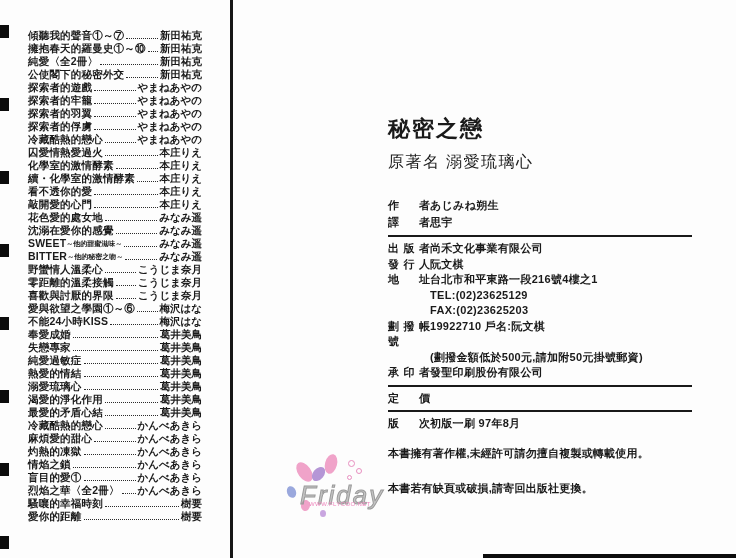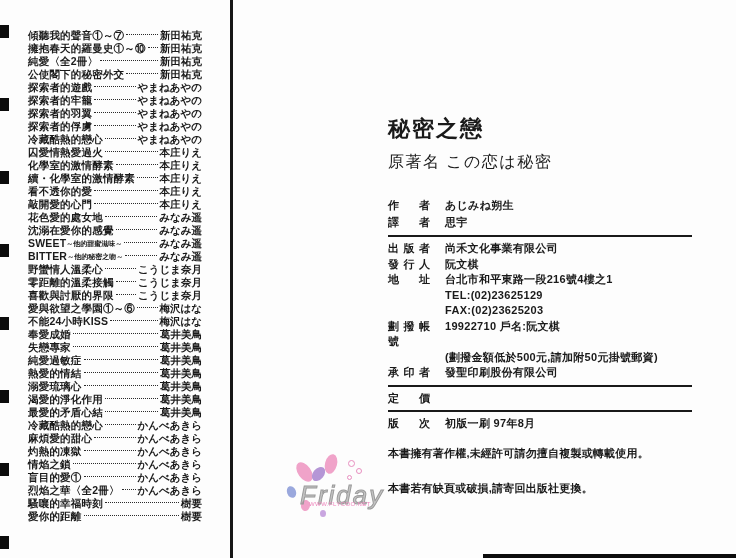--- a/index.html
+++ b/index.html
@@ -4,35 +4,35 @@
 <style>
   html,body{margin:0;padding:0;background:#e8e8e8;}
   .page{position:relative;width:736px;height:558px;background:#fdfdfd;overflow:hidden;
         font-family:"Liberation Sans",sans-serif;color:#1a1a1a;}
   
   .mark{position:absolute;left:0;width:9px;height:13px;background:#0c0c0c;}
   .gutter{position:absolute;left:230px;top:0;width:3px;height:558px;background:#161616;}
   .bbar{position:absolute;left:483px;top:554px;width:253px;height:4px;background:#0c0c0c;}
   
   .book-list{position:absolute;left:28px;top:29px;width:174px;}
-  .brow{display:flex;align-items:center;height:13px;line-height:13px;white-space:nowrap;}
+  .brow{display:flex;align-items:flex-end;height:13px;line-height:13px;white-space:nowrap;}
   .bt{font-size:10.5px;font-weight:700;letter-spacing:.2px;}
   .bts{font-size:7px;font-weight:700;}
   .dots{flex:1;border-bottom:1.6px dotted #2b2b2b;margin:0 2px 3px 2px;min-width:6px;}
   .ba{font-size:10.5px;font-weight:700;}
   
   .rpage{position:absolute;left:388px;top:116px;width:330px;}
   .rtitle{font-size:22px;font-weight:700;letter-spacing:2px;line-height:26px;}
   .rsub{font-size:16px;font-weight:500;letter-spacing:1.5px;margin-top:10px;
         font-family:"Liberation Serif",serif;}
   .info{margin-top:24px;}
   .irow{display:flex;line-height:15.5px;font-size:11px;font-weight:700;}
   .g1 .irow{line-height:17px;}
   .lbl{display:inline-block;width:42px;text-align:justify;text-align-last:justify;
-       margin-right:15px;flex:0 0 42px;}
+       flex:0 0 42px;}
   .ival{flex:1;letter-spacing:.3px;}
   .rule{height:0;border-top:2px solid #191919;width:304px;margin:4px 0;}
   .rights{margin-top:14px;font-size:11px;font-weight:700;letter-spacing:.2px;}
   .lic{margin-top:4px;}
   .lic div{font-size:10.5px;font-weight:400;line-height:15px;color:#222;}
   .retnote{margin-top:20px;font-size:11px;font-weight:700;letter-spacing:.2px;}
   
   .wm{position:absolute;left:276px;top:450px;width:100px;height:68px;}
   .petal{position:absolute;border-radius:50%;}
   .p1{left:22px;top:11px;width:13px;height:22px;background:#f0a3c9;transform:rotate(-35deg);}
@@ -293,21 +293,21 @@
       <div class="brow">
       <span class="bt">愛你的距離</span>
         <span class="bts"></span>
       <span class="dots"></span>
       <span class="ba">樹要</span>
     </div>
     </div>
 
   <div class="rpage">
     <div class="rtitle">秘密之戀</div>
-    <div class="rsub">原著名 この恋は秘密</div>
+    <div class="rsub">原著名 溺愛琉璃心</div>
 
     <div class="info">
       <div class="g1">
 
       <div class="irow">
           <span class="lbl">作者</span>
           <span class="ival">あじみね朔生</span>
         </div>
           <div class="irow">
           <span class="lbl">譯者</span>

